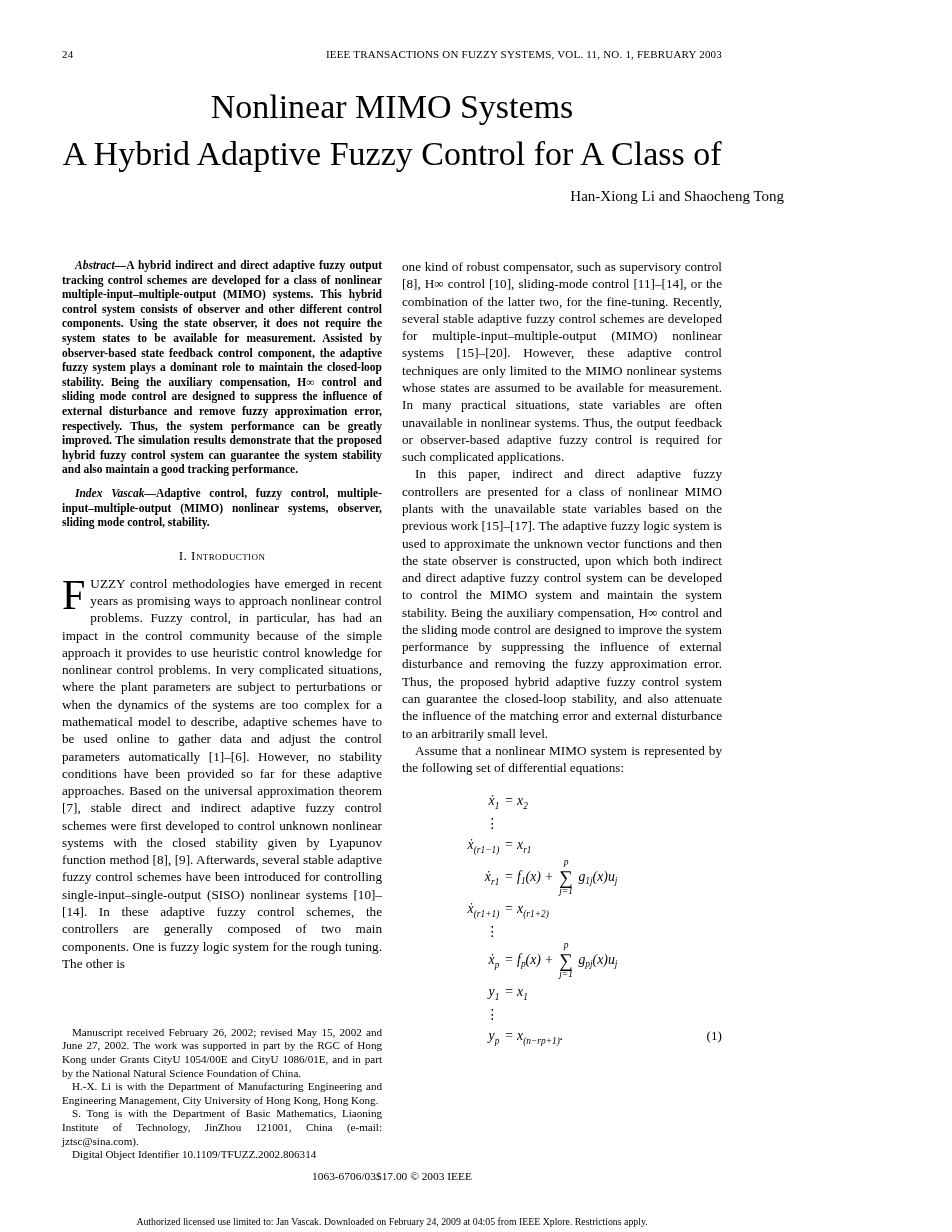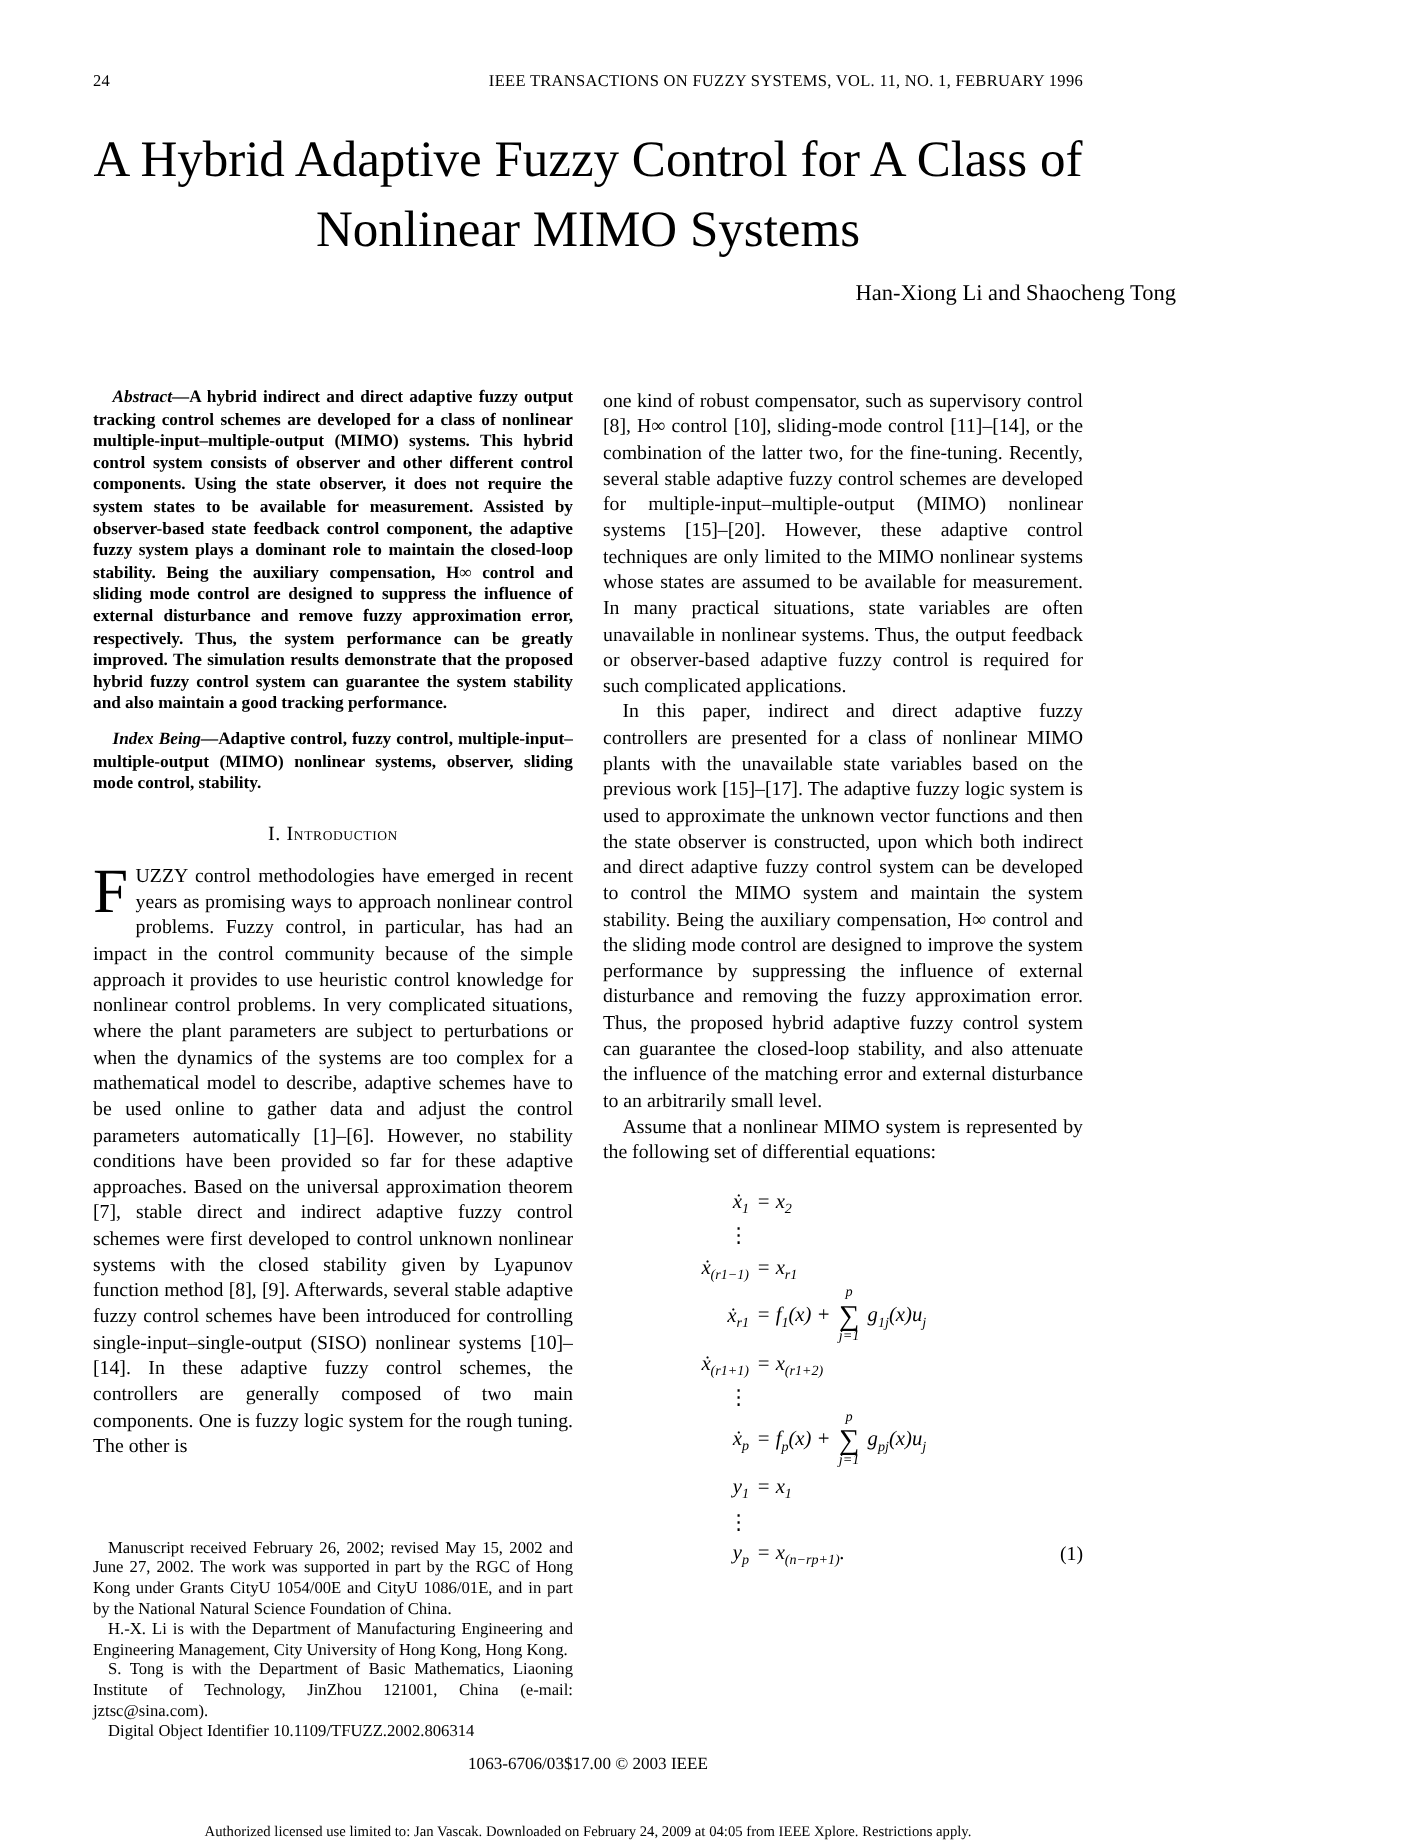--- a/index.html
+++ b/index.html
@@ -128,36 +128,36 @@
     font-size: 9.8px;
   }
 </style>
 </head>
 <body>
 
 <div class="page">
 
   <header class="page-header">
     <span>24</span>
-    <span>IEEE TRANSACTIONS ON FUZZY SYSTEMS, VOL. 11, NO. 1, FEBRUARY 1996</span>
+    <span>IEEE TRANSACTIONS ON FUZZY SYSTEMS, VOL. 11, NO. 1, FEBRUARY 2003</span>
   </header>
 
   <h1 class="title">
+    <span class="title-line">Nonlinear MIMO Systems</span>
     <span class="title-line">A Hybrid Adaptive Fuzzy Control for A Class of</span>
-    <span class="title-line">Nonlinear MIMO Systems</span>
   </h1>
 
   <div class="authors">Han-Xiong Li and Shaocheng Tong</div>
 
   <div class="columns">
 
     <div class="col col-left">
       <p class="abstract"><span class="label">Abstract—</span><span>A hybrid indirect and direct adaptive fuzzy output tracking control schemes are developed for a class of nonlinear multiple-input–multiple-output (MIMO) systems. This hybrid control system consists of observer and other different control components. Using the state observer, it does not require the system states to be available for measurement. Assisted by observer-based state feedback control component, the adaptive fuzzy system plays a dominant role to maintain the closed-loop stability. Being the auxiliary compensation, H∞ control and sliding mode control are designed to suppress the influence of external disturbance and remove fuzzy approximation error, respectively. Thus, the system performance can be greatly improved. The simulation results demonstrate that the proposed hybrid fuzzy control system can guarantee the system stability and also maintain a good tracking performance.</span></p>
 
-      <p class="abstract index-terms"><span class="label">Index Being—</span><span>Adaptive control, fuzzy control, multiple-input–multiple-output (MIMO) nonlinear systems, observer, sliding mode control, stability.</span></p>
+      <p class="abstract index-terms"><span class="label">Index Vascak—</span><span>Adaptive control, fuzzy control, multiple-input–multiple-output (MIMO) nonlinear systems, observer, sliding mode control, stability.</span></p>
 
       <h2 class="section-heading">I. Introduction</h2>
 
       <p class="body-text intro"><span class="dropcap">F</span><span>UZZY</span><span> control methodologies have emerged in recent years as promising ways to approach nonlinear control problems. Fuzzy control, in particular, has had an impact in the control community because of the simple approach it provides to use heuristic control knowledge for nonlinear control problems. In very complicated situations, where the plant parameters are subject to perturbations or when the dynamics of the systems are too complex for a mathematical model to describe, adaptive schemes have to be used online to gather data and adjust the control parameters automatically [1]–[6]. However, no stability conditions have been provided so far for these adaptive approaches. Based on the universal approximation theorem [7], stable direct and indirect adaptive fuzzy control schemes were first developed to control unknown nonlinear systems with the closed stability given by Lyapunov function method [8], [9]. Afterwards, several stable adaptive fuzzy control schemes have been introduced for controlling single-input–single-output (SISO) nonlinear systems [10]–[14]. In these adaptive fuzzy control schemes, the controllers are generally composed of two main components. One is fuzzy logic system for the rough tuning. The other is</span></p>
 
       <div class="footnote">
         <p>Manuscript received February 26, 2002; revised May 15, 2002 and June 27, 2002. The work was supported in part by the RGC of Hong Kong under Grants CityU 1054/00E and CityU 1086/01E, and in part by the National Natural Science Foundation of China.</p>
         <p>H.-X. Li is with the Department of Manufacturing Engineering and Engineering Management, City University of Hong Kong, Hong Kong.</p>
         <p>S. Tong is with the Department of Basic Mathematics, Liaoning Institute of Technology, JinZhou 121001, China (e-mail: jztsc@sina.com).</p>
         <p>Digital Object Identifier 10.1109/TFUZZ.2002.806314</p>

